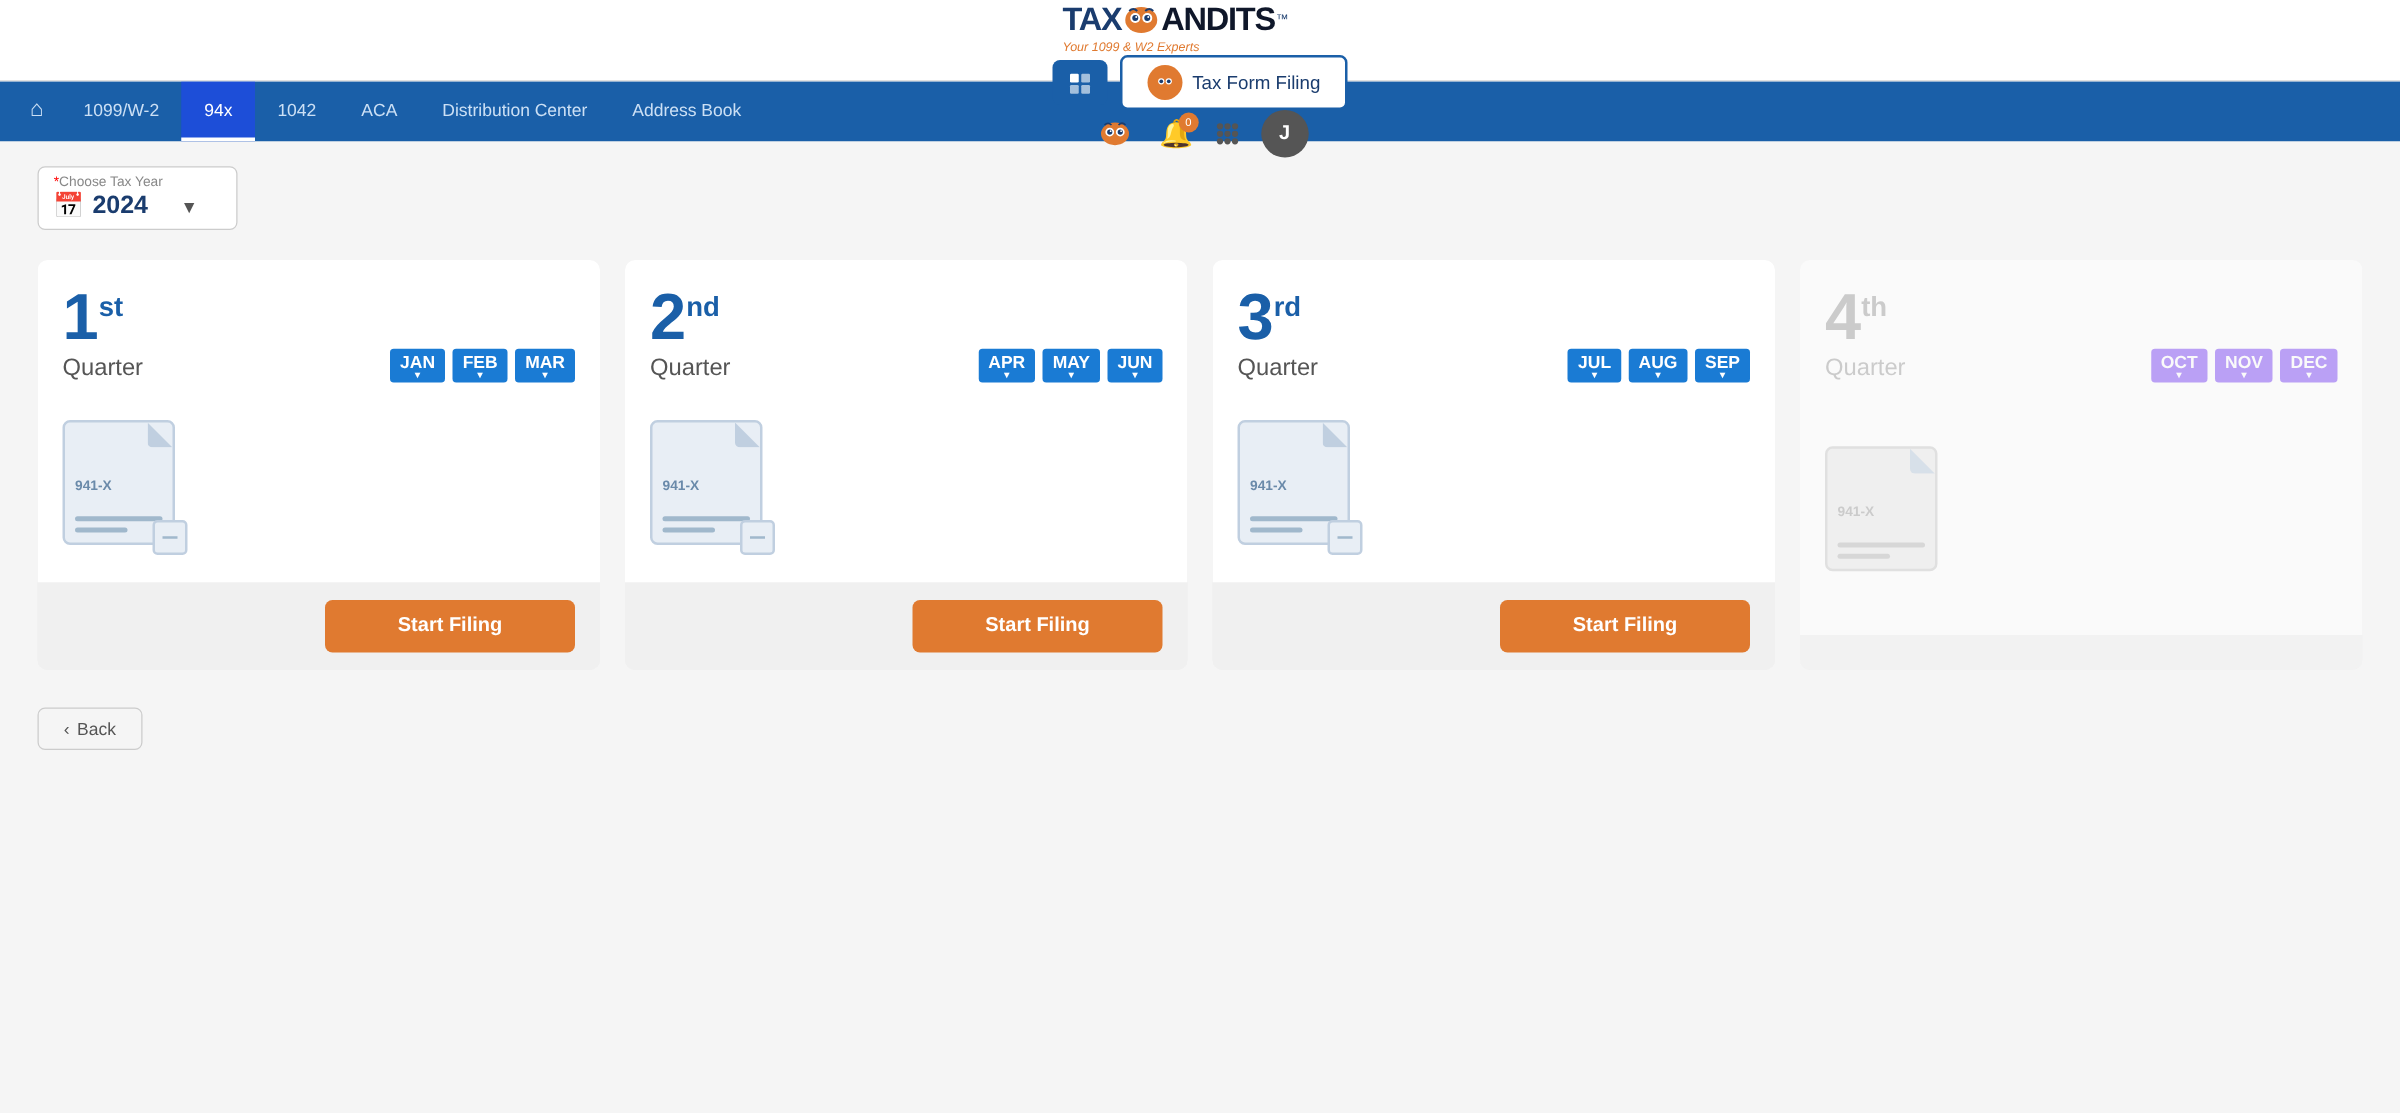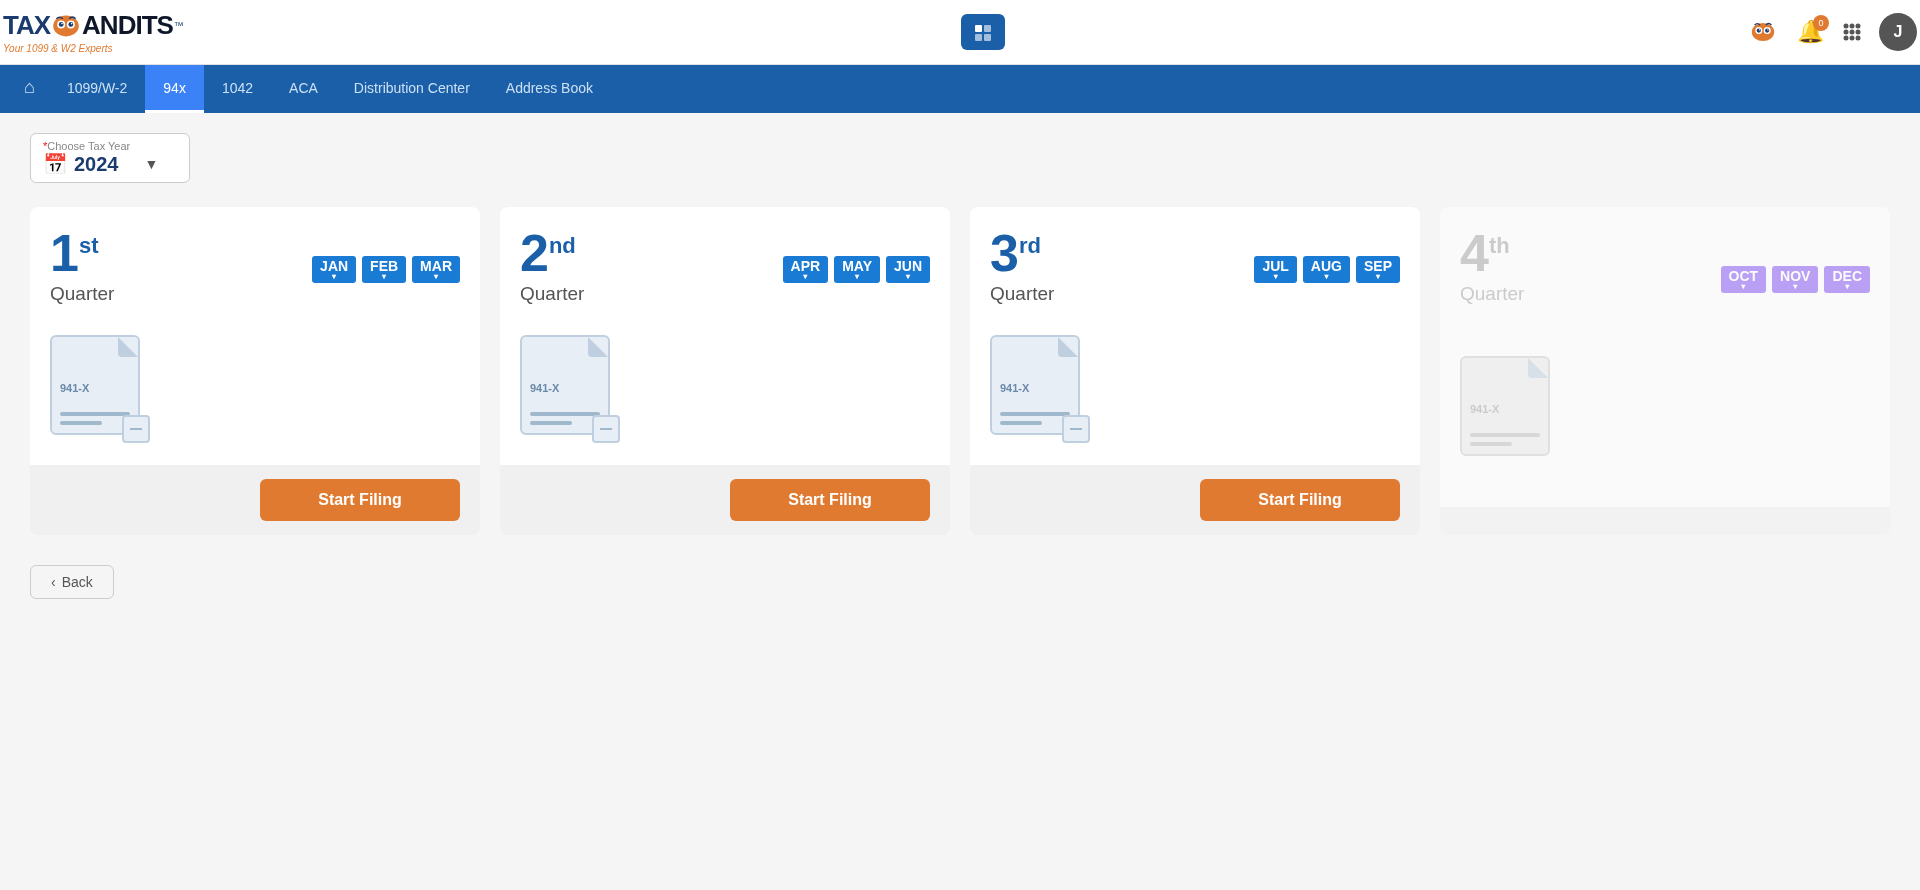--- a/index.html
+++ b/index.html
@@ -7,20 +7,21 @@
 
     
     .header {
       background: #fff;
       height: 65px;
       display: flex;
       align-items: center;
       padding: 0 3px;
       border-bottom: 1px solid #e0e0e0;
       position: relative;
+      flex-direction: column;
     }
     .logo-area {
       display: flex;
       flex-direction: column;
       align-items: flex-start;
       width: 220px;
     }
     .logo-sub {
       font-size: 10px;
       color: #e07a30;
@@ -128,21 +129,21 @@
       align-items: center;
       padding: 0 18px;
       color: #cce0f5;
       font-size: 14px;
       cursor: pointer;
       white-space: nowrap;
       text-decoration: none;
       border-bottom: 3px solid transparent;
     }
     .nav-item.active {
-      background: #3b82f6;
+      background: #1d4ed8;
       color: #fff;
       border-bottom: 3px solid #fff;
     }
     .nav-home {
       font-size: 18px;
       padding: 0 14px;
     }
 
     
     .page-content {
@@ -210,21 +211,21 @@
     .quarter-card-inner {
       background: #fff;
       padding: 20px;
       flex: 1;
       display: flex;
       flex-direction: column;
       align-items: flex-start;
     }
     .quarter-header {
       display: flex;
-      align-items: center;
+      align-items: flex-end;
       justify-content: space-between;
       width: 100%;
       margin-bottom: 10px;
     }
     .quarter-months {
       display: flex;
       gap: 6px;
       margin-top: 6px;
     }
     .month-pill {
@@ -396,20 +397,33 @@
   </div>
 
   <div class="header-center">
     <button class="switch-btn">
       <svg width="20" height="20" viewBox="0 0 20 20" fill="none" xmlns="http://www.w3.org/2000/svg">
         <rect x="2" y="3" width="7" height="7" rx="1" fill="white"></rect>
         <rect x="11" y="3" width="7" height="7" rx="1" fill="white" opacity="0.6"></rect>
         <rect x="2" y="12" width="7" height="7" rx="1" fill="white" opacity="0.6"></rect>
         <rect x="11" y="12" width="7" height="7" rx="1" fill="white" opacity="0.6"></rect>
       </svg>
+    </button>
+    <button class="tax-form-filing-btn">
+      <div class="tax-form-icon">
+        <svg width="20" height="20" viewBox="0 0 40 30" xmlns="http://www.w3.org/2000/svg">
+          <ellipse cx="20" cy="15" rx="16" ry="13" fill="#e07a30"></ellipse>
+          <circle cx="14" cy="13" r="5" fill="white"></circle>
+          <circle cx="26" cy="13" r="5" fill="white"></circle>
+          <circle cx="14" cy="13" r="3" fill="#1a3c6e"></circle>
+          <circle cx="26" cy="13" r="3" fill="#1a3c6e"></circle>
+          <polygon points="18,18 20,22 22,18" fill="#e07a30"></polygon>
+        </svg>
+      </div>
+      <span>Tax Form Filing</span>
     </button>
   </div>
 
   <div class="header-right">
     <button class="header-icon-btn" style="width:38px;height:38px;">
       <svg width="28" height="28" viewBox="0 0 40 30" xmlns="http://www.w3.org/2000/svg">
         <ellipse cx="20" cy="15" rx="16" ry="13" fill="#e07a30"></ellipse>
         <circle cx="14" cy="13" r="5" fill="white"></circle>
         <circle cx="26" cy="13" r="5" fill="white"></circle>
         <circle cx="14" cy="13" r="3" fill="#1a3c6e"></circle>

